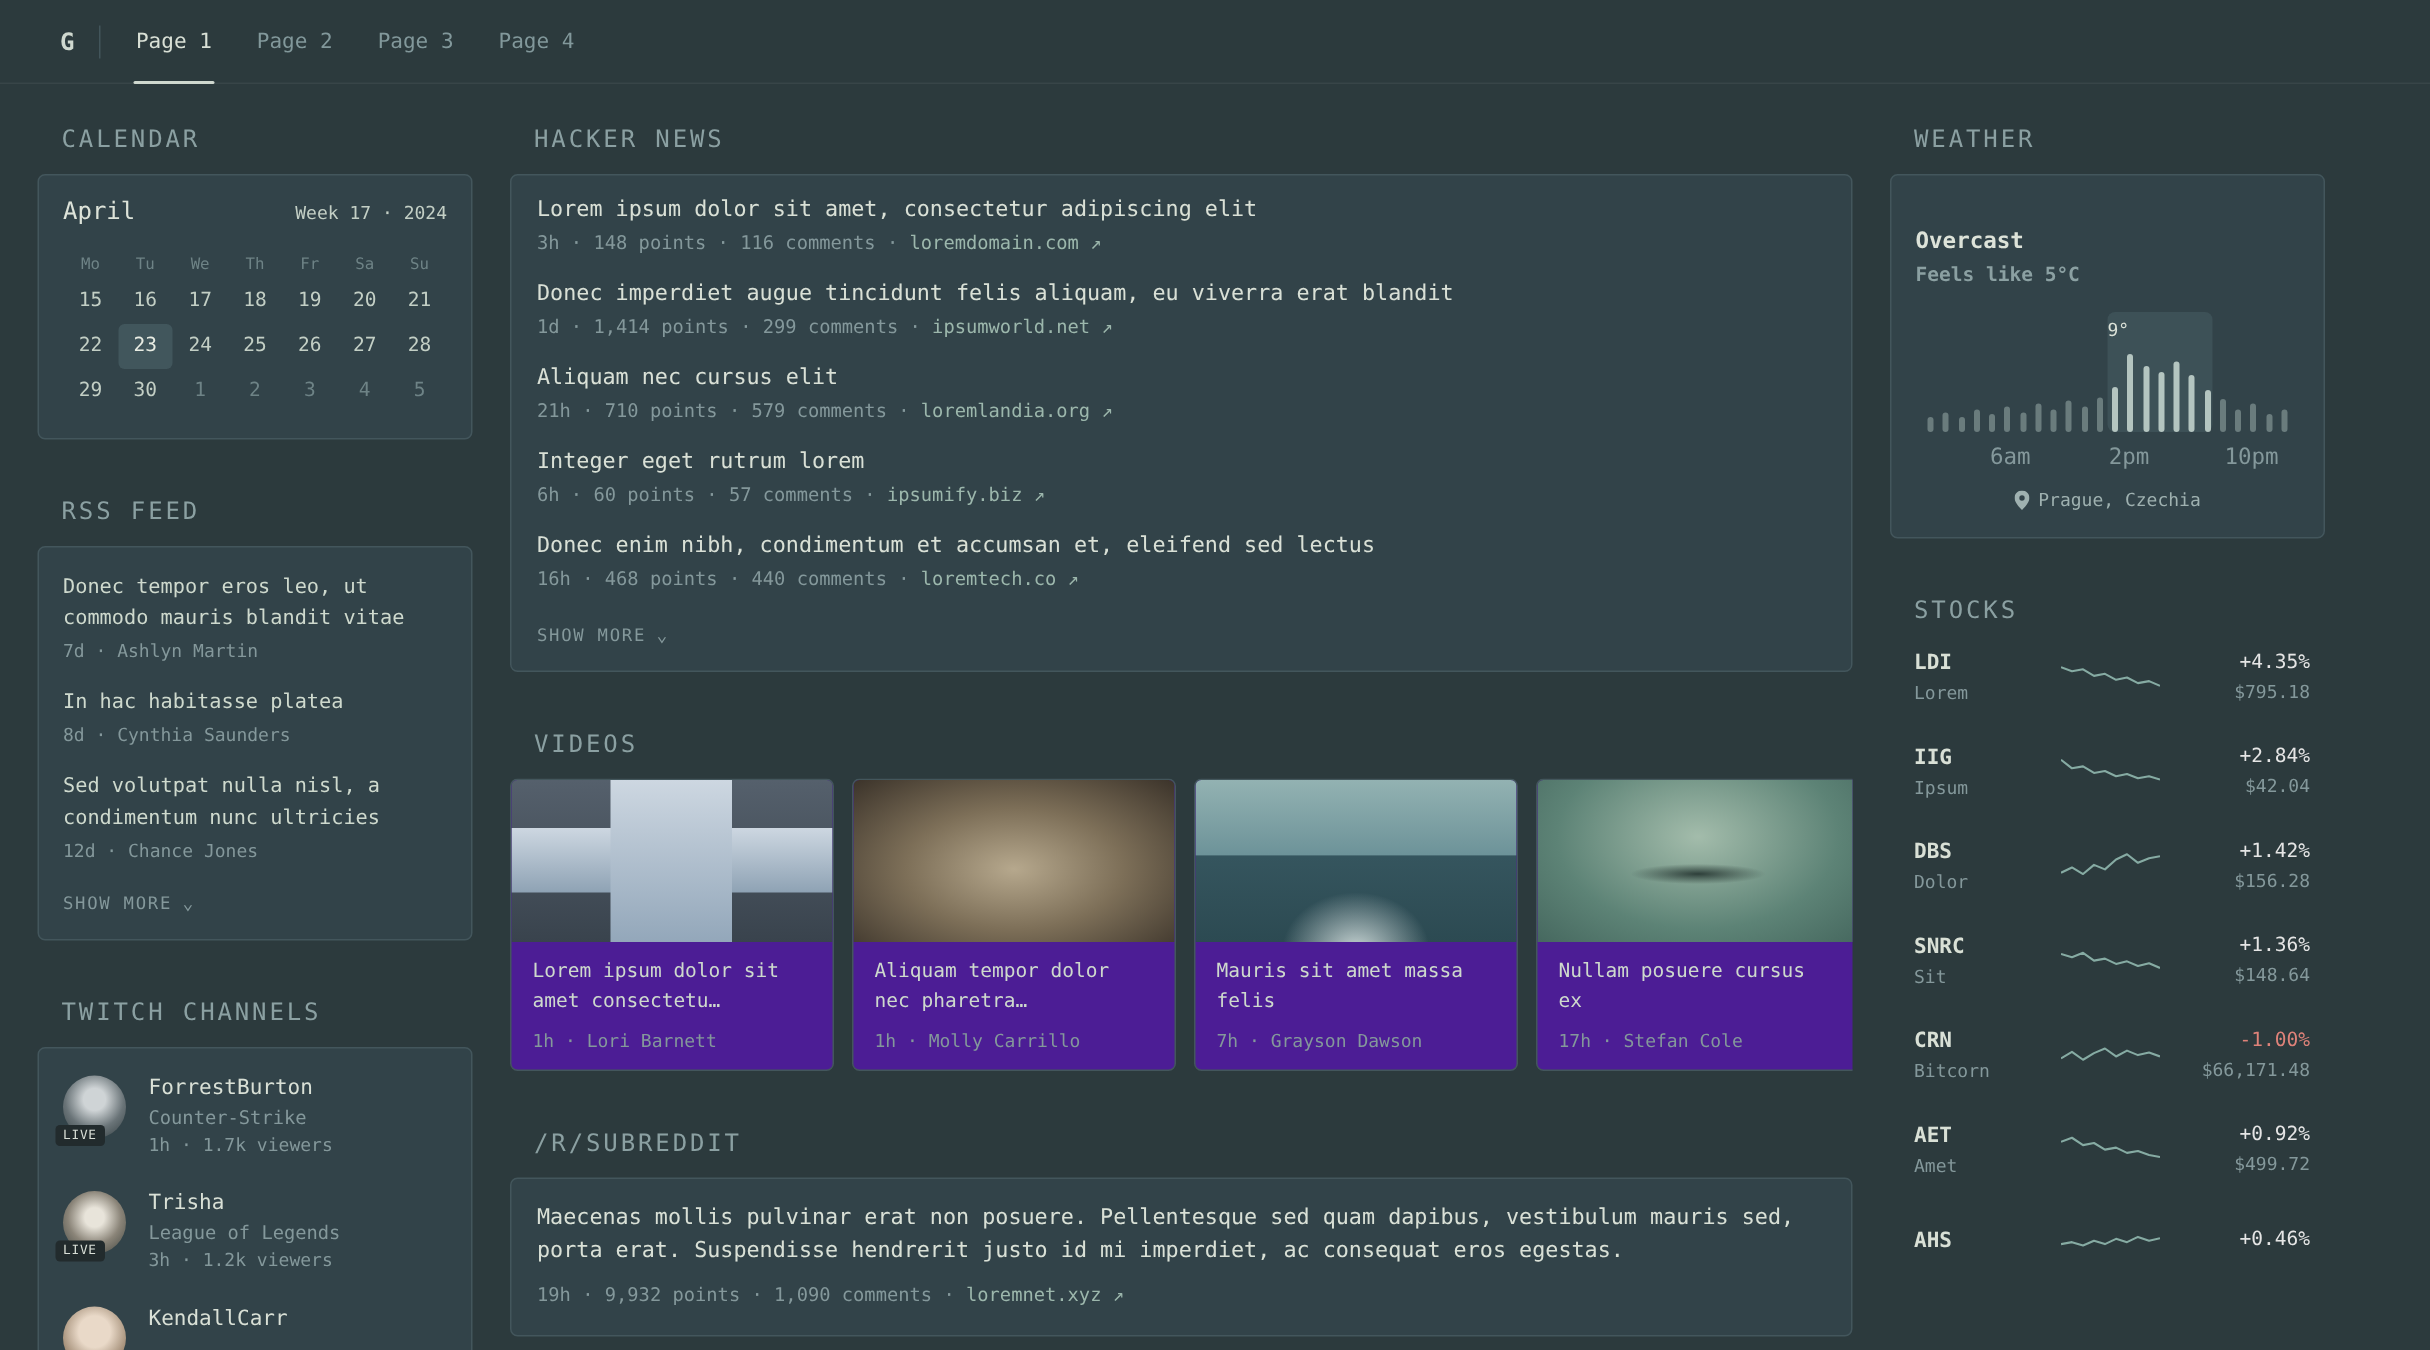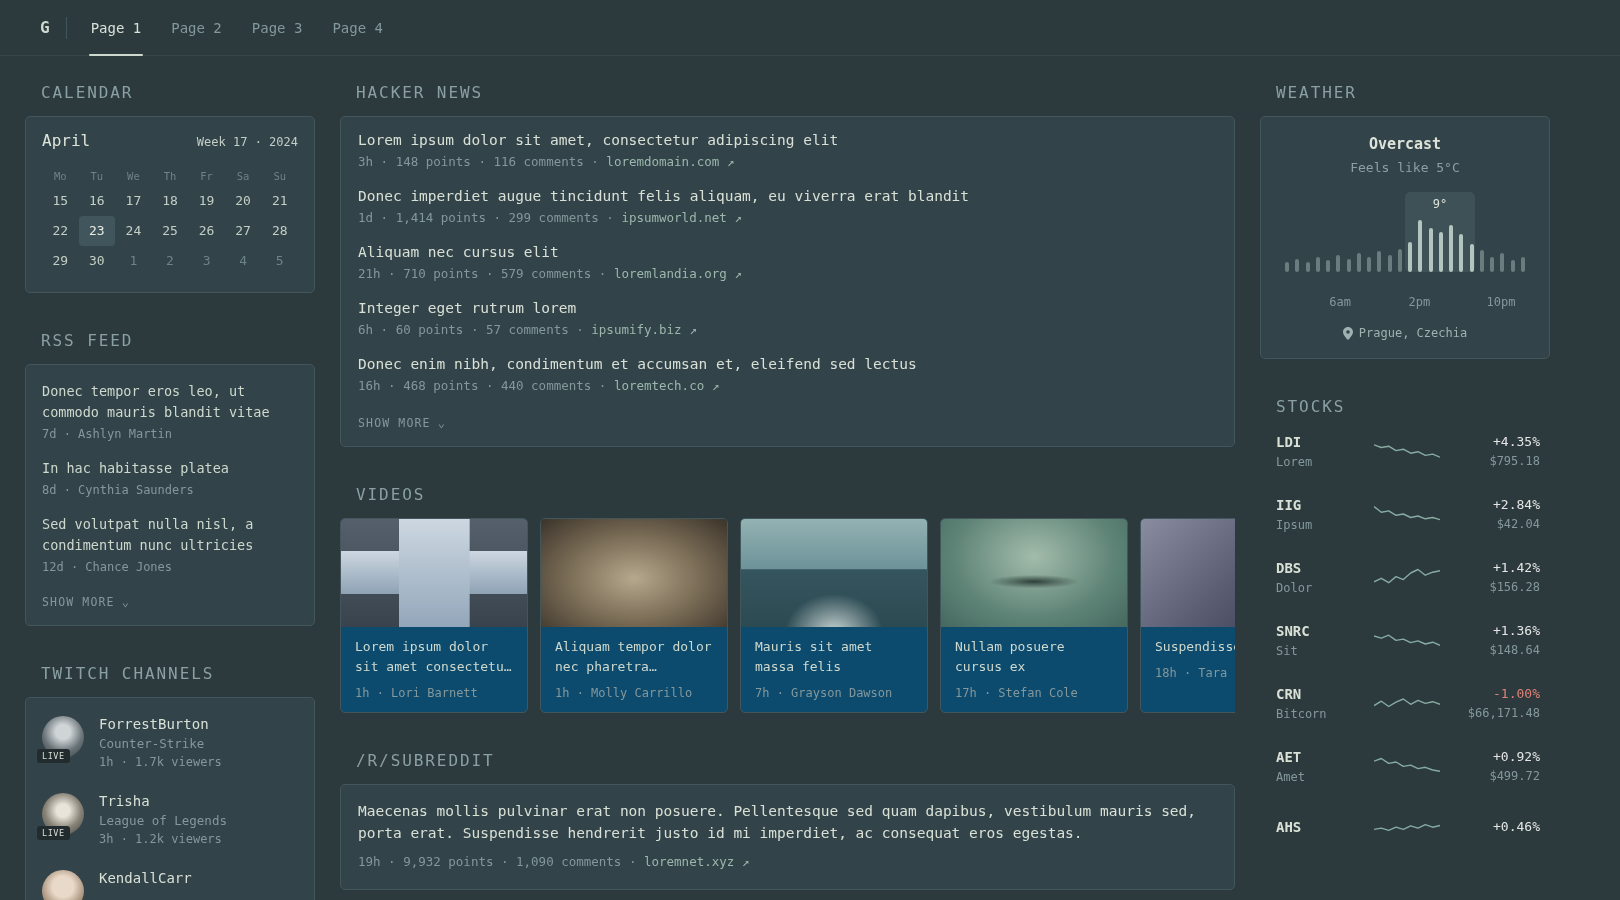--- a/index.html
+++ b/index.html
@@ -93,21 +93,21 @@
   .hn-item { margin-bottom: 19px; }
   .hn-title { font-size: 14.5px; color: #d9e0d6; cursor: pointer; }
   .hn-meta { font-size: 12.5px; color: #84989b; margin-top: 6px; }
   .hn-domain { color: #9cb7ac; }
   .sub-card { padding: 16px 17px 20px; }
   .sub-title { font-size: 14.5px; line-height: 1.5; color: #d9e0d6; cursor: pointer; }
   .sub-meta { font-size: 12.5px; color: #84989b; margin-top: 9px; }
 
   
   .video-row { display: flex; gap: 12px; overflow: hidden; }
-  .video-card { width: 188px; flex: none; background: #0c4a6e; border: 1px solid #43565c; border-radius: 5px; overflow: hidden; cursor: pointer; }
+  .video-card { width: 216px; flex: none; background: #4c1d95; border: 1px solid #43565c; border-radius: 5px; overflow: hidden; cursor: pointer; }
   .video-thumb { height: 108px; background: #4a5a60; }
   .thumb-sky-cross {
     background:
       linear-gradient(#cdd7e1, #93a7ba) center / 38% 100% no-repeat,
       linear-gradient(#cdd7e1, #8ea2b4) center / 100% 40% no-repeat,
       linear-gradient(#55606c, #39434d);
   }
   .thumb-camera-hands { background: radial-gradient(ellipse at 50% 55%, #b6a88d 0%, #7d6f58 48%, #3b332a 100%); }
   .thumb-sea-wake {
     background:
@@ -118,30 +118,30 @@
     background:
       radial-gradient(ellipse 60px 9px at 50% 58%, #2e3f3a, rgba(46,63,58,0) 75%),
       radial-gradient(ellipse at 50% 35%, #a3bcab 0%, #5d8376 62%, #46685f 100%);
   }
   .thumb-fog { background: linear-gradient(135deg, #8a8ca0 0%, #5a5c72 52%, #33364a 100%); }
   .video-body { padding: 10px 14px 12px; }
   .video-title { font-size: 13px; line-height: 1.55; color: #ced9cd; min-height: 41px; }
   .video-meta { font-size: 12px; color: #84989b; margin-top: 9px; }
 
   
-  .weather-card { padding: 12px 16px 18px; text-align: center; }
+  .weather-card { padding: 28px 16px 18px; }
   .wx-cond { font-size: 15px; font-weight: 700; color: #dde3d9; margin-top: 6px; }
-  .wx-feels { font-size: 13px; color: #8ba0a2; margin-top: 7px; }
+  .wx-feels { font-size: 13px; color: #8ba0a2; margin-top: 7px; font-weight: bold; }
   .wx-chart { position: relative; height: 80px; margin: 17px 8px 0; }
   .wx-highlight { position: absolute; top: 0; bottom: 0; background: #3d5157; border-radius: 5px; }
   .wx-temp { position: absolute; top: 5px; left: 0; right: 0; font-size: 12px; color: #dde3d9; }
   .wx-bars { position: absolute; left: 0; right: 0; bottom: 0; display: flex; align-items: flex-end; justify-content: space-between; z-index: 1; }
   .wx-bar { width: 4px; border-radius: 2px; background: rgba(190,210,205,0.40); }
   .wx-bar.hot { background: rgba(214,230,222,0.78); }
-  .wx-ticks { position: relative; height: 15px; margin: 23px 8px 0; font-size: 12px; color: #84989b; }
+  .wx-ticks { position: relative; height: 15px; margin: 7px 8px 0; font-size: 15px; color: #84989b; }
   .wx-tick { position: absolute; transform: translateX(-50%); top: 0; }
   .wx-loc { display: flex; justify-content: center; align-items: center; gap: 6px; margin-top: 16px; font-size: 12px; color: #9fb1b0; }
   .pin-icon { flex: none; }
 
   
   .stocks-list { }
   .stock-row { display: flex; align-items: center; padding: 0 16px; margin-bottom: 21px; height: 42px; cursor: pointer; }
   .stock-id { width: 98px; flex: none; }
   .stock-symbol { font-size: 14px; font-weight: 700; color: #d9e0d6; }
   .stock-name { font-size: 12px; color: #84989b; margin-top: 5px; }

